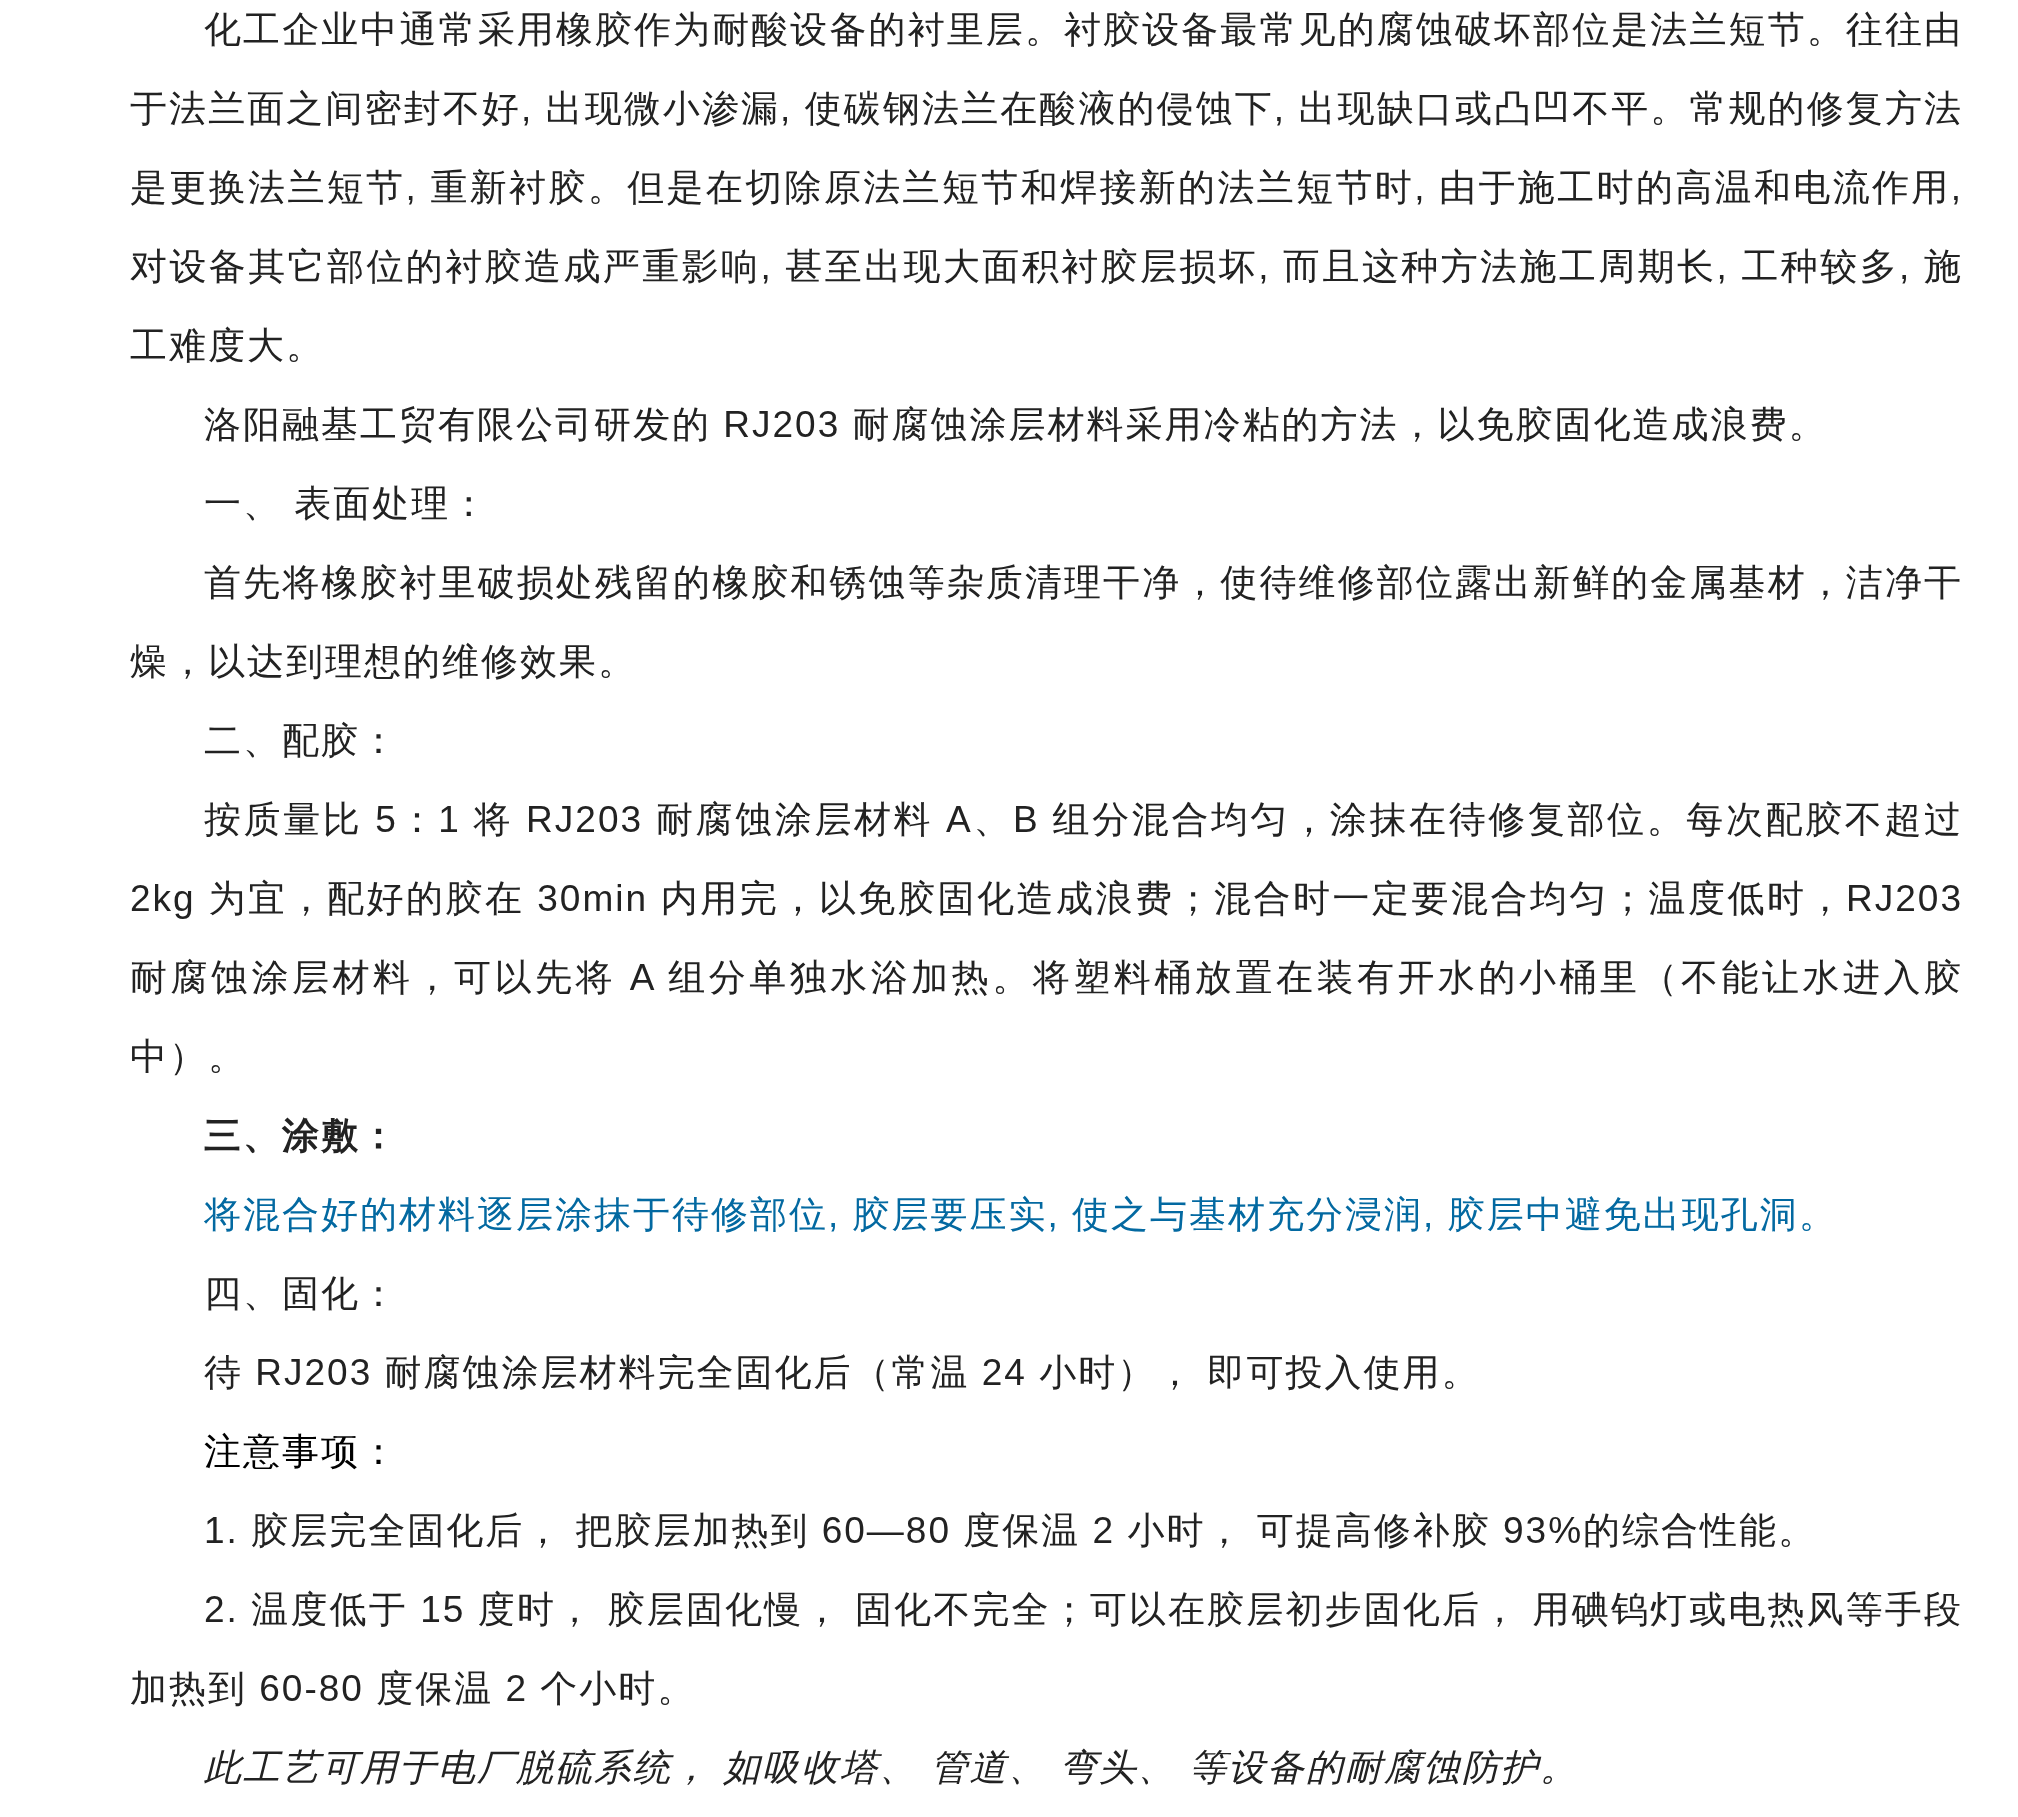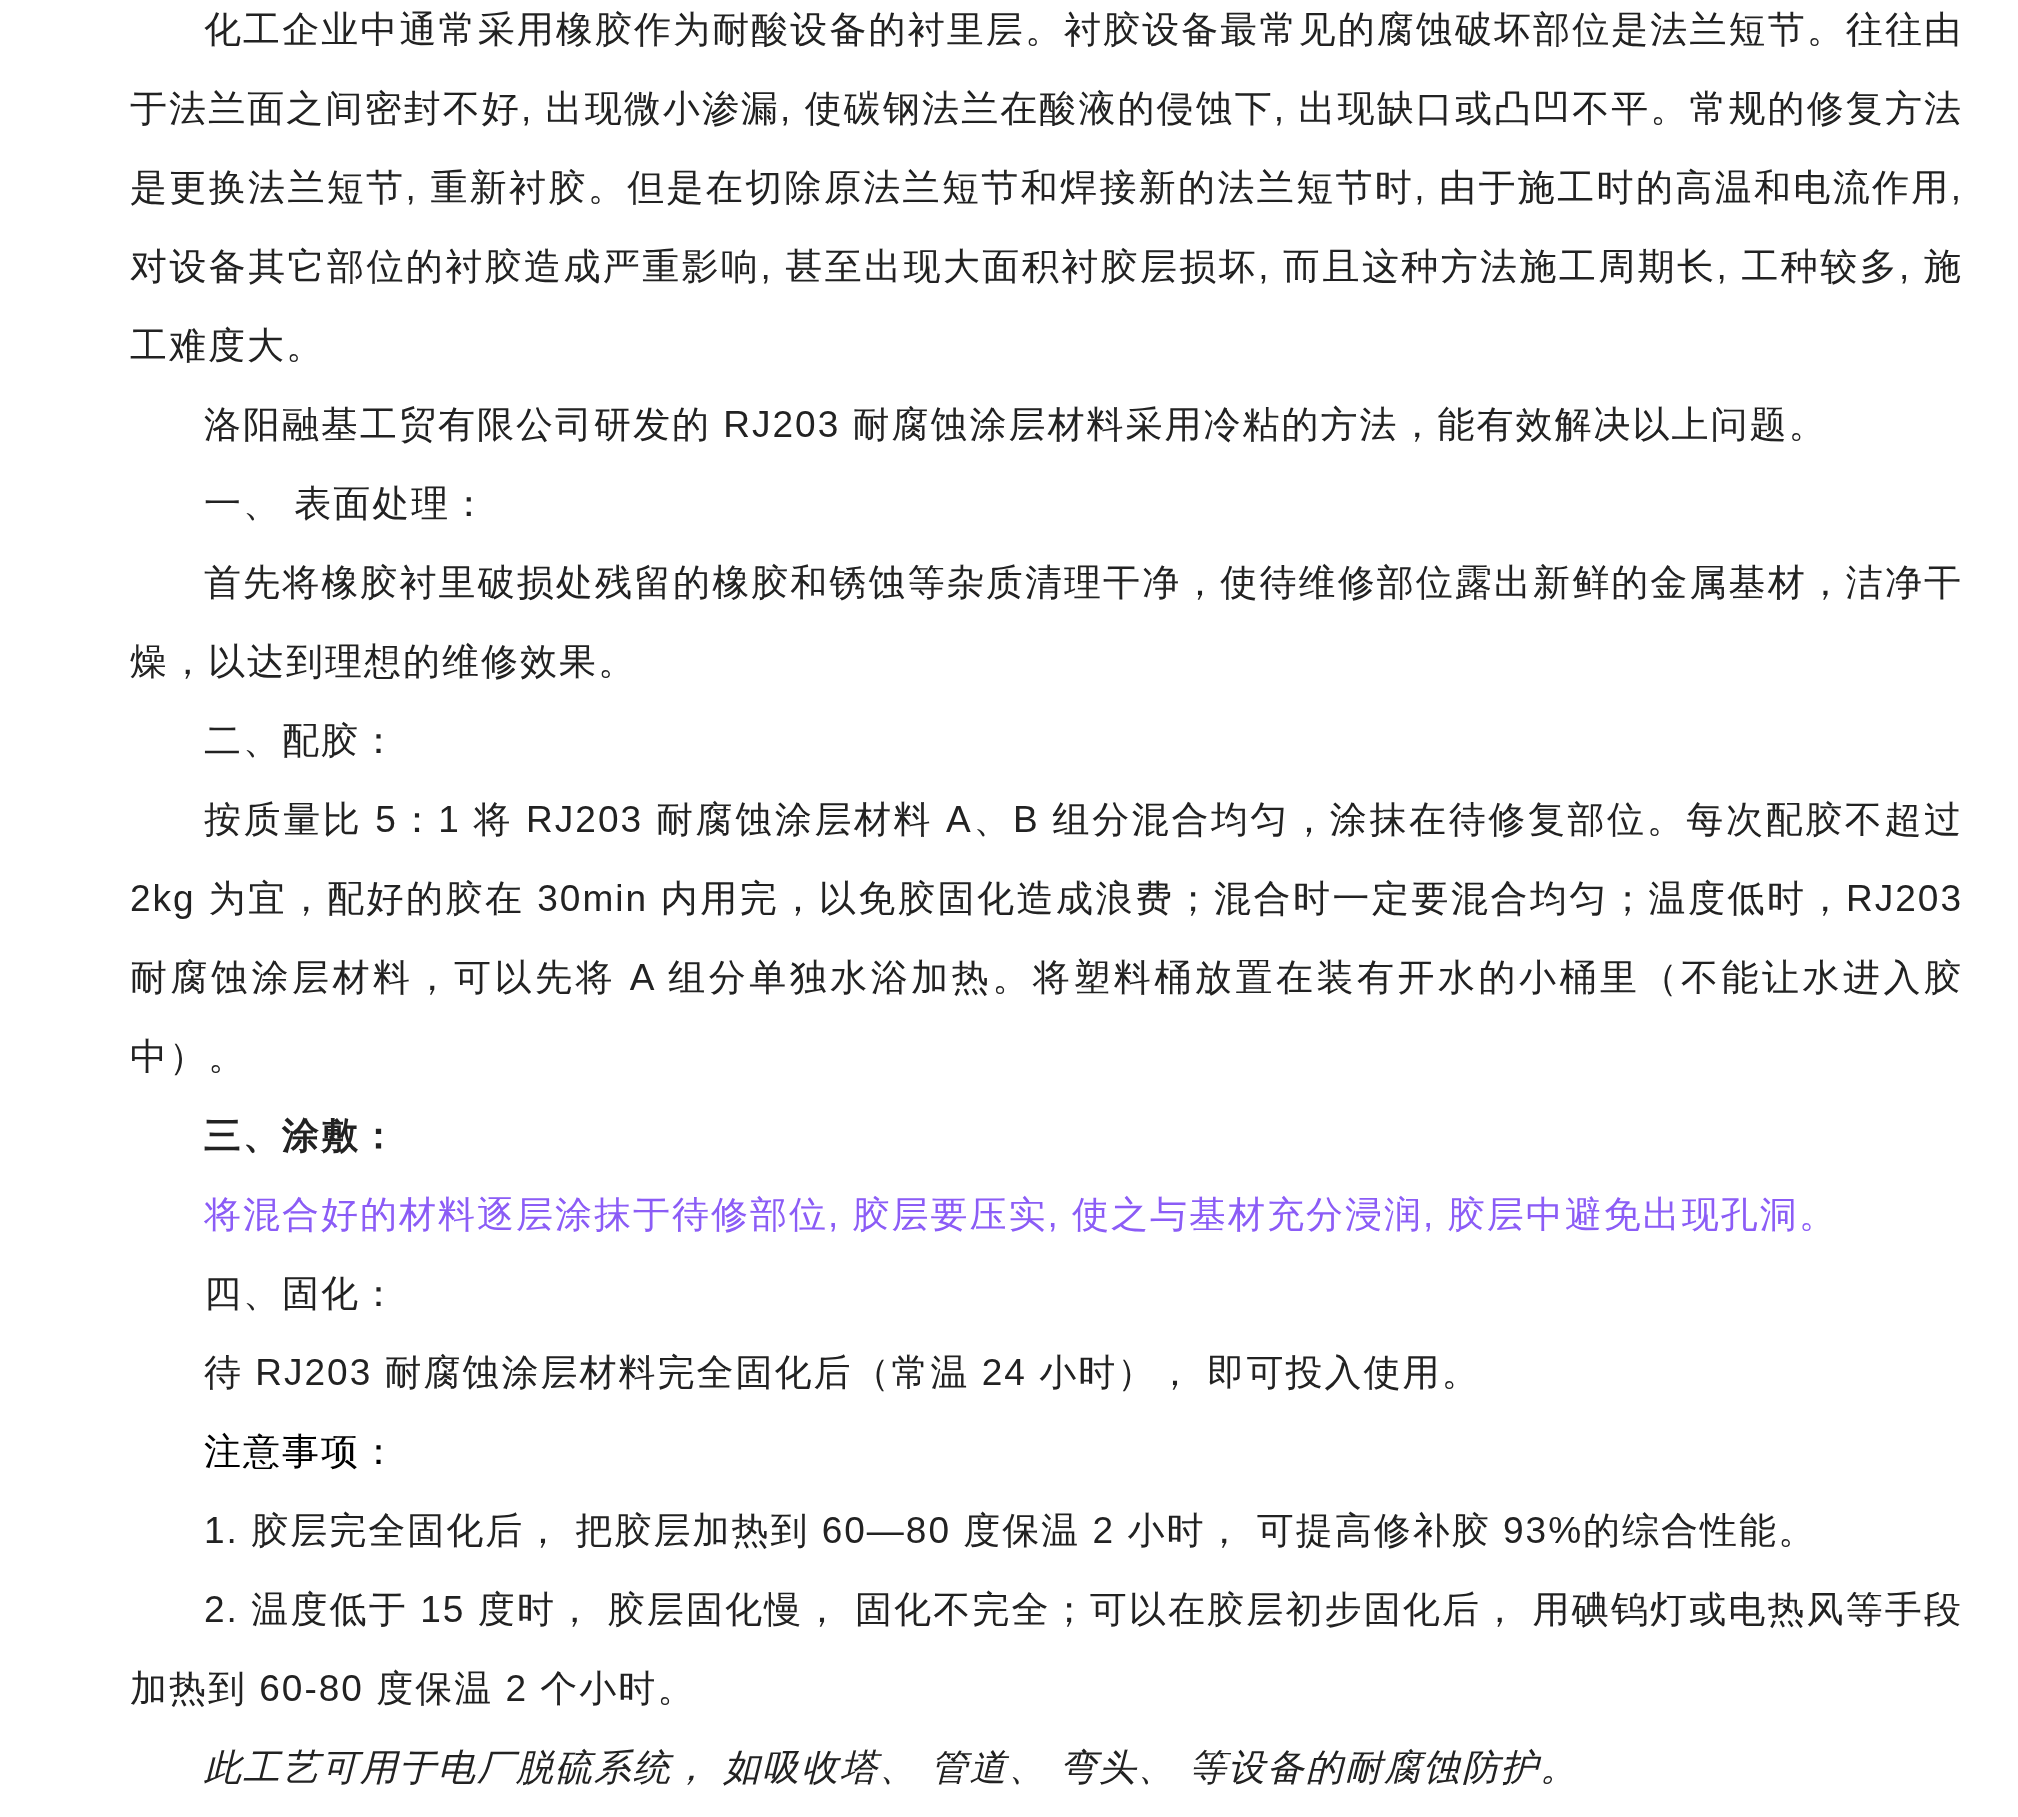--- a/index.html
+++ b/index.html
@@ -34,27 +34,27 @@
     word-break: break-all;
     font-weight: 500;
   }
 </style>
 </head>
 <body>
 
 <div class="page" style="background: rgb(255, 255, 255);">
   <div class="content">
     <p style="color: rgb(34, 34, 34);">化工企业中通常采用橡胶作为耐酸设备的衬里层。衬胶设备最常见的腐蚀破坏部位是法兰短节。往往由于法兰面之间密封不好, 出现微小渗漏, 使碳钢法兰在酸液的侵蚀下, 出现缺口或凸凹不平。常规的修复方法是更换法兰短节, 重新衬胶。但是在切除原法兰短节和焊接新的法兰短节时, 由于施工时的高温和电流作用, 对设备其它部位的衬胶造成严重影响, 甚至出现大面积衬胶层损坏, 而且这种方法施工周期长, 工种较多, 施工难度大。</p>
-    <p style="color: rgb(34, 34, 34);">洛阳融基工贸有限公司研发的 RJ203 耐腐蚀涂层材料采用冷粘的方法，能有效解决以上问题。</p>
+    <p style="color: rgb(34, 34, 34);">洛阳融基工贸有限公司研发的 RJ203 耐腐蚀涂层材料采用冷粘的方法，以免胶固化造成浪费。</p>
     <p style="color: rgb(34, 34, 34);">一、 表面处理：</p>
     <p style="color: rgb(34, 34, 34);">首先将橡胶衬里破损处残留的橡胶和锈蚀等杂质清理干净，使待维修部位露出新鲜的金属基材，洁净干燥，以达到理想的维修效果。</p>
     <p style="color: rgb(34, 34, 34);">二、配胶：</p>
     <p style="color: rgb(34, 34, 34);">按质量比 5：1 将 RJ203 耐腐蚀涂层材料 A、B 组分混合均匀，涂抹在待修复部位。每次配胶不超过 2kg 为宜，配好的胶在 30min 内用完，以免胶固化造成浪费；混合时一定要混合均匀；温度低时，RJ203 耐腐蚀涂层材料，可以先将 A 组分单独水浴加热。将塑料桶放置在装有开水的小桶里（不能让水进入胶中）。</p>
     <p style="color: rgb(34, 34, 34); font-weight: bold;">三、涂敷：</p>
-    <p style="color: #8b5cf6;">将混合好的材料逐层涂抹于待修部位, 胶层要压实, 使之与基材充分浸润, 胶层中避免出现孔洞。</p>
+    <p style="color: #0369a1;">将混合好的材料逐层涂抹于待修部位, 胶层要压实, 使之与基材充分浸润, 胶层中避免出现孔洞。</p>
     <p style="color: rgb(34, 34, 34);">四、固化：</p>
     <p style="color: rgb(34, 34, 34);">待 RJ203 耐腐蚀涂层材料完全固化后（常温 24 小时）， 即可投入使用。</p>
     <p style="color: #000000;">注意事项：</p>
     <p style="color: rgb(34, 34, 34);">1. 胶层完全固化后， 把胶层加热到 60—80 度保温 2 小时， 可提高修补胶 93%的综合性能。</p>
     <p style="color: rgb(34, 34, 34);">2. 温度低于 15 度时， 胶层固化慢， 固化不完全；可以在胶层初步固化后， 用碘钨灯或电热风等手段加热到 60-80 度保温 2 个小时。</p>
     <p style="color: rgb(34, 34, 34); font-style: italic;">此工艺可用于电厂脱硫系统， 如吸收塔、 管道、 弯头、 等设备的耐腐蚀防护。</p>
   </div>
 </div>
 
 

